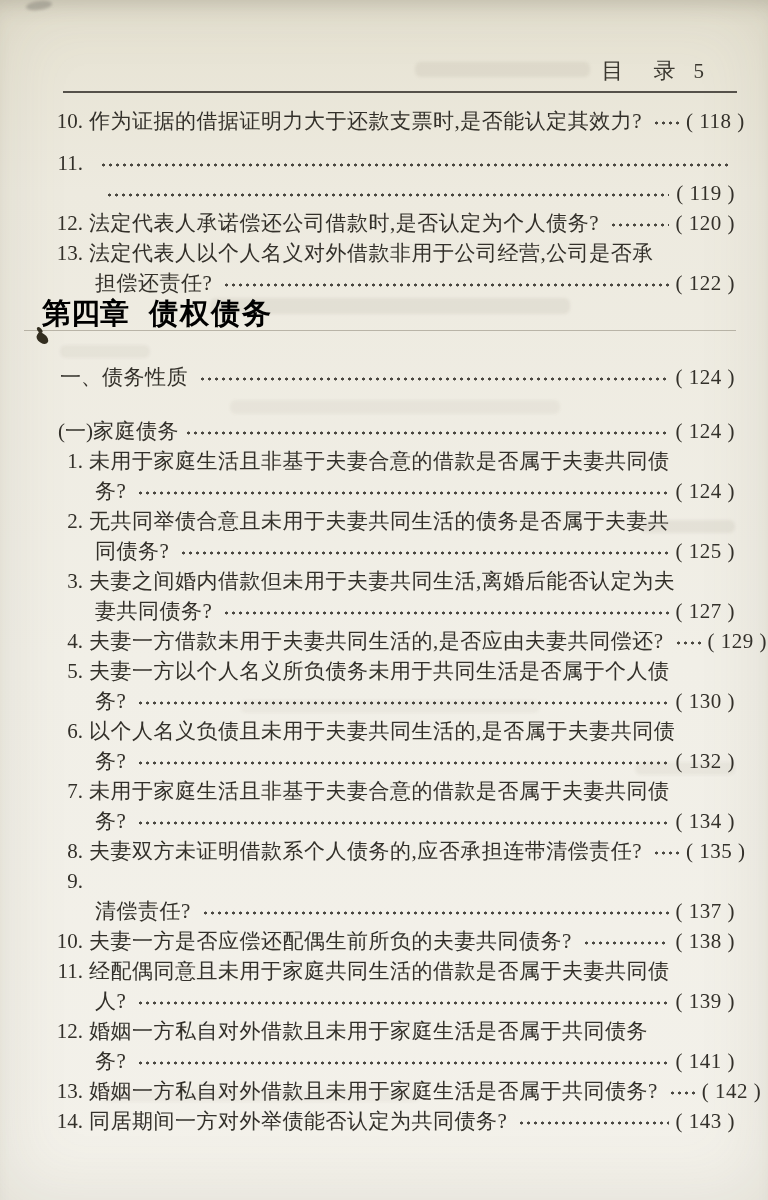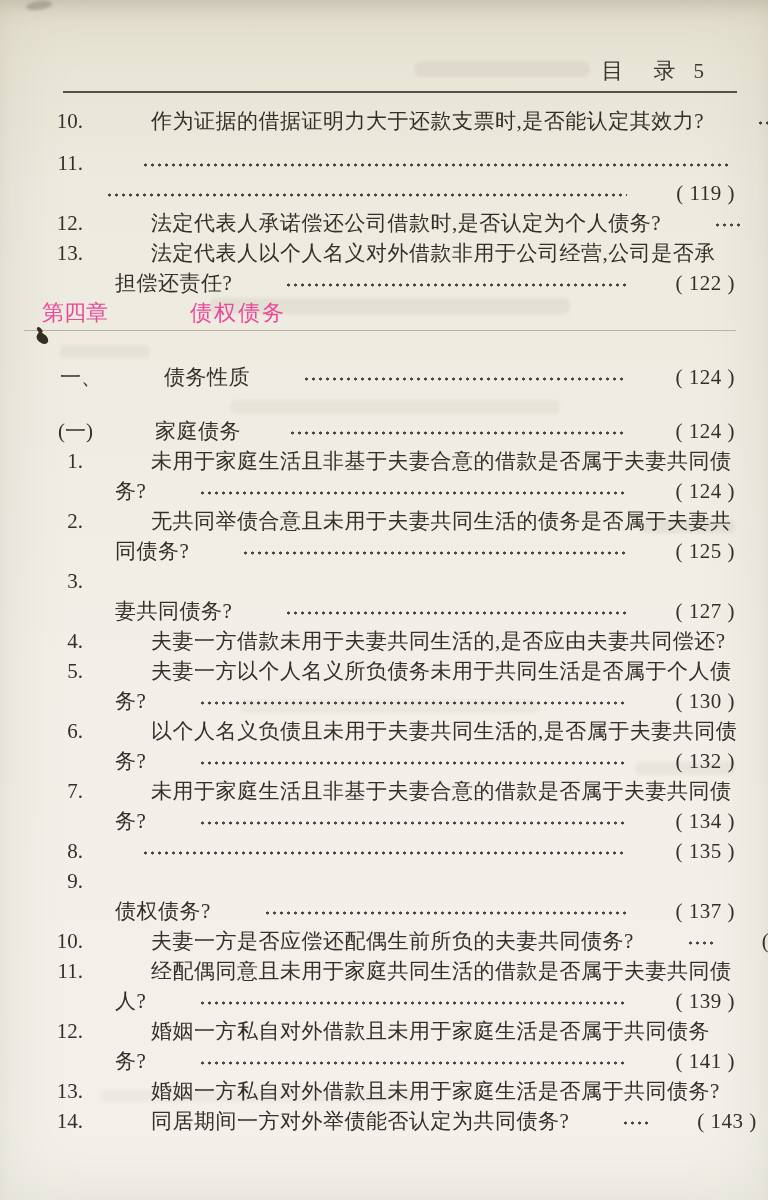--- a/index.html
+++ b/index.html
@@ -63,46 +63,46 @@
     filter: blur(1.6px);
   }
   
   .toc {
     position: absolute;
     top: 106px; left: 55px; right: 33px;
     font-size: 21px; line-height: 30px;
   }
   .entry { position: relative; }
   .entry:first-child { margin-bottom: 12px; }
-  .line { display: flex; align-items: baseline; gap: 42px; }
+  .line { display: flex; align-items: baseline; }
   .label { flex: 0 0 auto; }
   .entry.item .label {
     display: inline-flex; justify-content: flex-end;
     min-width: 34px; text-align: right;
     padding-right: 6px; white-space: pre;
   }
-  .text { flex: 0 1 auto; white-space: nowrap; letter-spacing: 0.5px; margin-left: 20px; }
+  .text { flex: 0 1 auto; white-space: nowrap; letter-spacing: 0.5px; }
   .leader {
     flex: 1 1 auto;
     align-self: stretch;
     min-width: 26px;
     margin: 0 7px 0 11px;
     background-image: radial-gradient(circle, rgba(45,42,36,0.85) 1.3px, rgba(45,42,36,0) 1.8px);
     background-size: 7px 8px;
     background-position: left 60%;
     background-repeat: repeat-x;
   }
   .page { flex: 0 0 auto; white-space: pre; letter-spacing: 0.5px; }
   .cont { padding-left: 40px; text-align: center; }
   
   .entry.chapter {
     margin-left: -13px;
-    font-weight: normal;
-    font-size: 22px;
-    color: #ec4899;
+    font-weight: bold;
+    font-size: 29px;
+    color: #000000;
   }
   .entry.chapter .label { margin-right: 20px; }
   .entry.chapter .text { letter-spacing: 2px; }
   .entry.section { margin-left: 5px; margin-top: 34px; }
   .entry.subsection { margin-left: 3px; margin-top: 24px; }
   .entry.subsection .leader { margin-left: 6px; }
 </style>
 </head>
 <body>
 
@@ -204,20 +204,21 @@
       </div>
       <div class="line cont">
         <span class="text">同债务?</span>
         <span class="leader"></span>
         <span class="page">( 125 )</span>
       </div>
     </div>
     <div class="entry item">
       <div class="line">
         <span class="label">3.</span>
+        <span class="text">夫妻之间婚内借款但未用于夫妻共同生活,离婚后能否认定为夫</span>
       </div>
       <div class="line cont">
         <span class="text">妻共同债务?</span>
         <span class="leader"></span>
         <span class="page">( 127 )</span>
       </div>
     </div>
     <div class="entry item">
       <div class="line">
         <span class="label">4.</span>
@@ -255,30 +256,31 @@
       </div>
       <div class="line cont">
         <span class="text">务?</span>
         <span class="leader"></span>
         <span class="page">( 134 )</span>
       </div>
     </div>
     <div class="entry item">
       <div class="line">
         <span class="label">8.</span>
+        <span class="text">夫妻双方未证明借款系个人债务的,应否承担连带清偿责任?</span>
         <span class="leader"></span>
         <span class="page">( 135 )</span>
       </div>
     </div>
     <div class="entry item">
       <div class="line">
         <span class="label">9.</span>
       </div>
       <div class="line cont">
-        <span class="text">债权债务?</span>
+        <span class="text">清偿责任?</span>
         <span class="leader"></span>
         <span class="page">( 137 )</span>
       </div>
     </div>
     <div class="entry item">
       <div class="line">
         <span class="label">10.</span>
         <span class="text">夫妻一方是否应偿还配偶生前所负的夫妻共同债务?</span>
         <span class="leader"></span>
         <span class="page">( 138 )</span>

